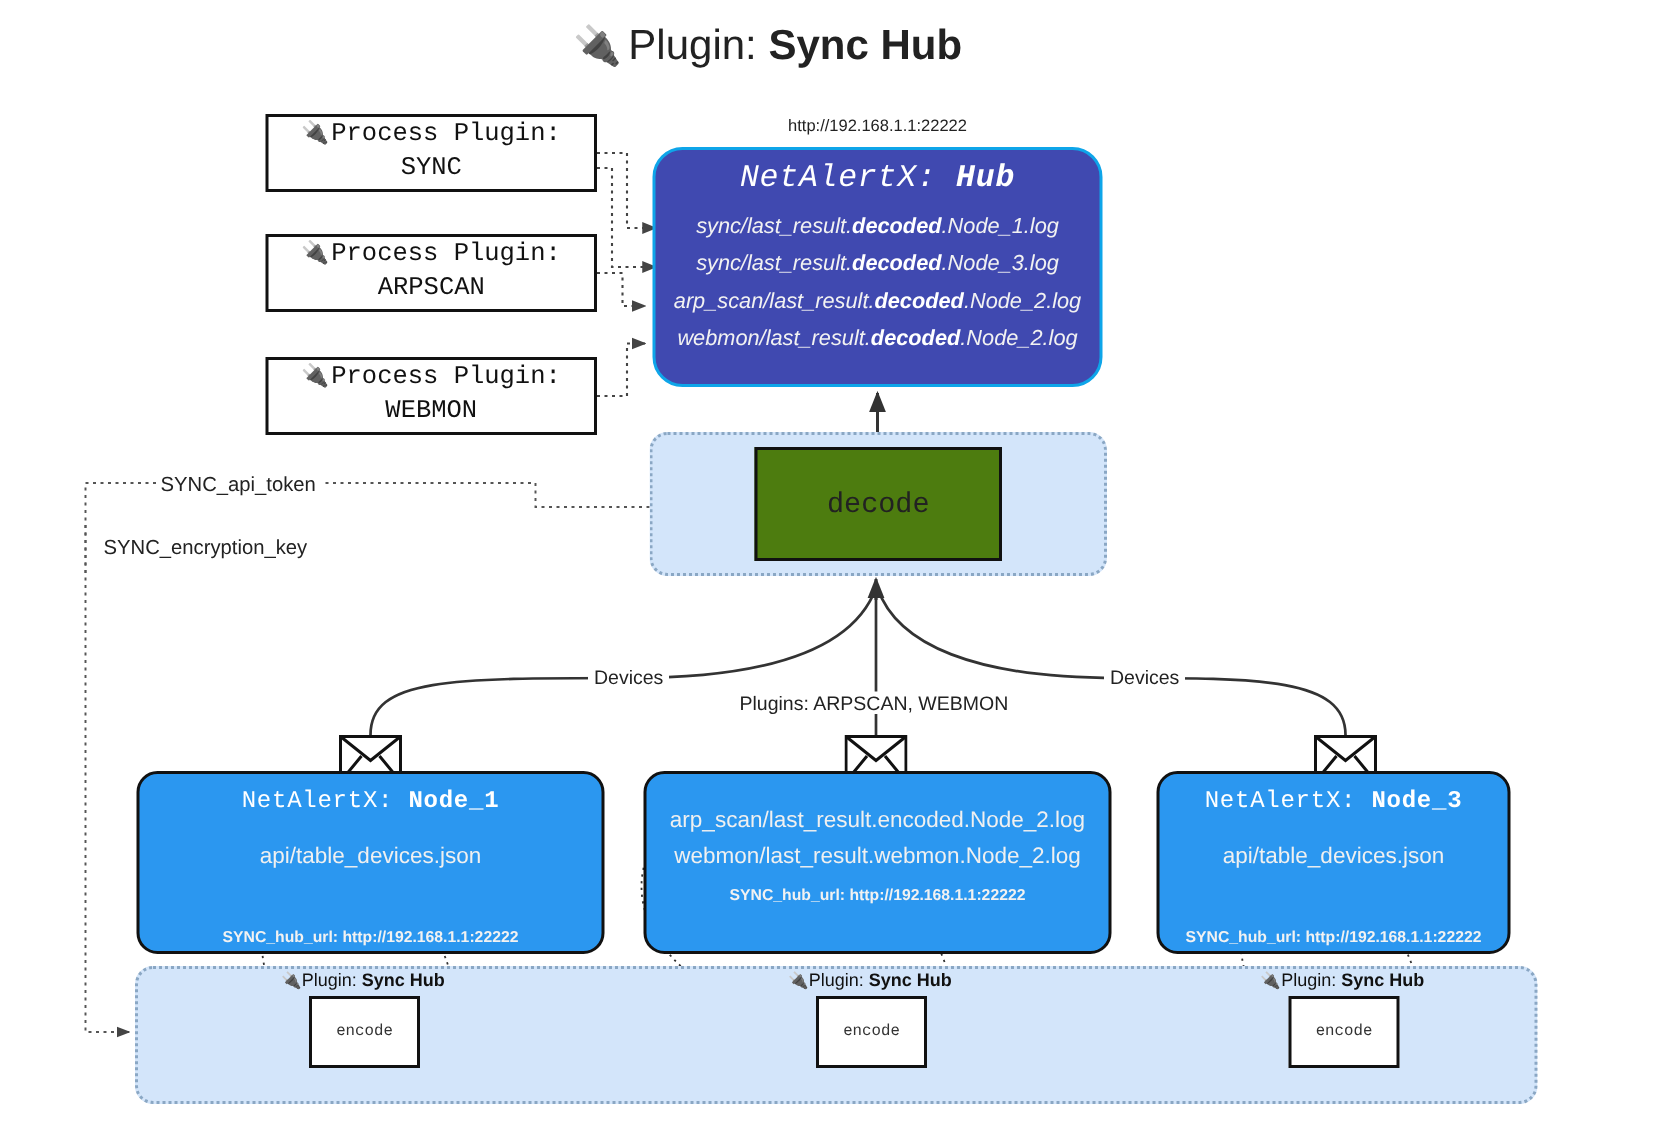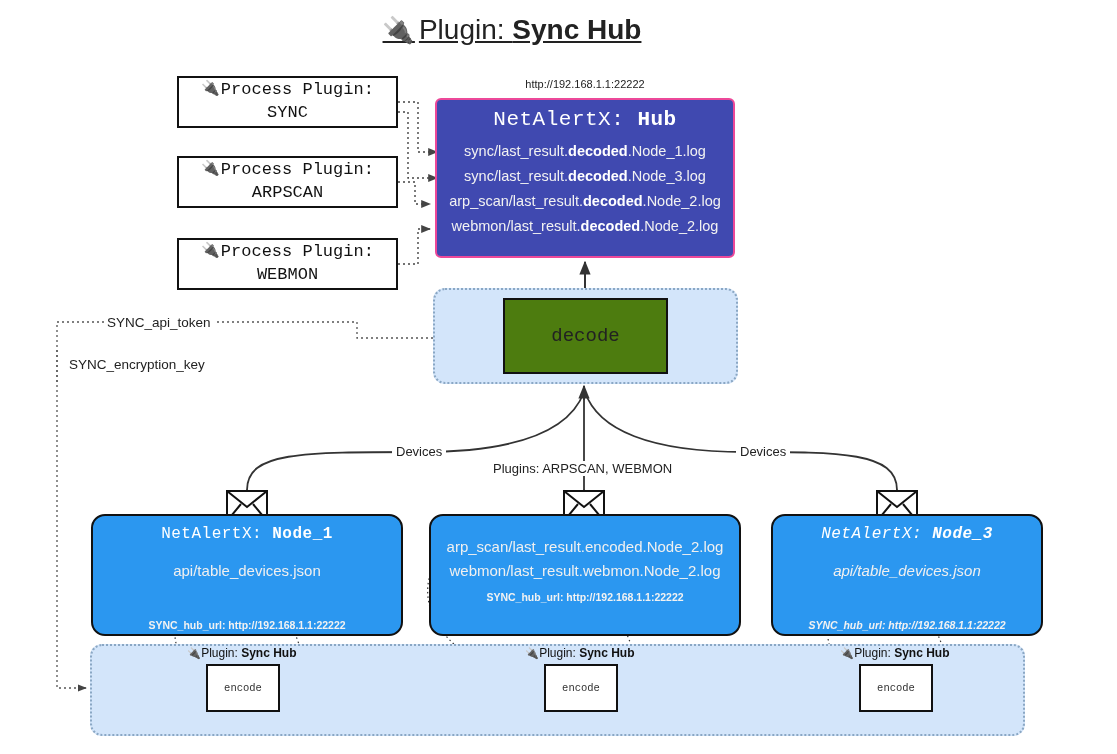--- a/index.html
+++ b/index.html
@@ -6,40 +6,40 @@
   body{
     width:1117px;height:754px;position:relative;background:#ffffff;
     font-family:"Liberation Sans", sans-serif;color:#1a1a1a;overflow:hidden;
   }
   #svg-layer{position:absolute;left:0;top:0;width:1117px;height:754px;}
   .abs{position:absolute;box-sizing:border-box;}
 
   
   #page-title{
     left:0;top:14px;width:1024px;text-align:center;
-    font-size:28px;color:#222;text-decoration:underline;
+    font-size:28px;color:#222;
   }
   #page-title .plug{font-size:26px;margin-right:4px;}
   #page-title .bold{font-weight:bold;}
 
   
   .proc-box{
     background:#ffffff;border:2px solid #111;
     display:flex;flex-direction:column;align-items:center;justify-content:center;
     font-family:"Liberation Mono", monospace;font-size:17px;color:#111;
     line-height:1.35;
   }
   .proc-box .l1{display:flex;align-items:center;}
   .proc-box .plug{font-size:15px;margin-right:1px;}
 
   
   #hub-url{font-size:11px;font-weight:normal;color:#222;text-align:center;}
   #hub-box{
-    background:#4049b0;border:2px solid #ec4899;border-radius:6px;
-    color:#ffffff;padding-top:8px;
+    background:#4049b0;border:2px solid #0ea5e9;border-radius:20px;
+    color:#ffffff;padding-top:8px;font-style:italic;
   }
   #hub-title{
     font-family:"Liberation Mono", monospace;font-size:21px;text-align:center;
     letter-spacing:.5px;margin-bottom:8px;
   }
   #hub-title .bold{font-weight:bold;}
   .hub-line{font-size:14.5px;color:#f2f2f2;text-align:center;line-height:1.72;white-space:nowrap;}
   .hub-line b{font-weight:bold;color:#ffffff;}
 
   
@@ -198,21 +198,21 @@
   <div class="node-line" style="margin-top:16px;">api/table_devices.json</div>
   <div class="node-foot" style="margin-top:36px;">SYNC_hub_url: http://192.168.1.1:22222</div>
 </div>
 
 <div class="abs node-box" style="left:429px;top:514px;width:312px;height:122px;">
   <div class="node-line" style="margin-top:10px;">arp_scan/last_result.encoded.Node_2.log</div>
   <div class="node-line">webmon/last_result.webmon.Node_2.log</div>
   <div class="node-foot" style="margin-top:8px;">SYNC_hub_url: http://192.168.1.1:22222</div>
 </div>
 
-<div class="abs node-box" style="left:771px;top:514px;width:272px;height:122px;font-style:italic;">
+<div class="abs node-box" style="left:771px;top:514px;width:236px;height:122px;">
   <div class="node-title">
     <span>NetAlertX: </span><span class="bold">Node_3</span>
   </div>
   <div class="node-line" style="margin-top:16px;">api/table_devices.json</div>
   <div class="node-foot" style="margin-top:36px;">SYNC_hub_url: http://192.168.1.1:22222</div>
 </div>
 
 <div class="abs" id="encode-group" style="left:90px;top:644px;width:935px;height:92px;"></div>
 
 <div class="abs encode-caption" style="left:152px;top:646px;width:180px;">

